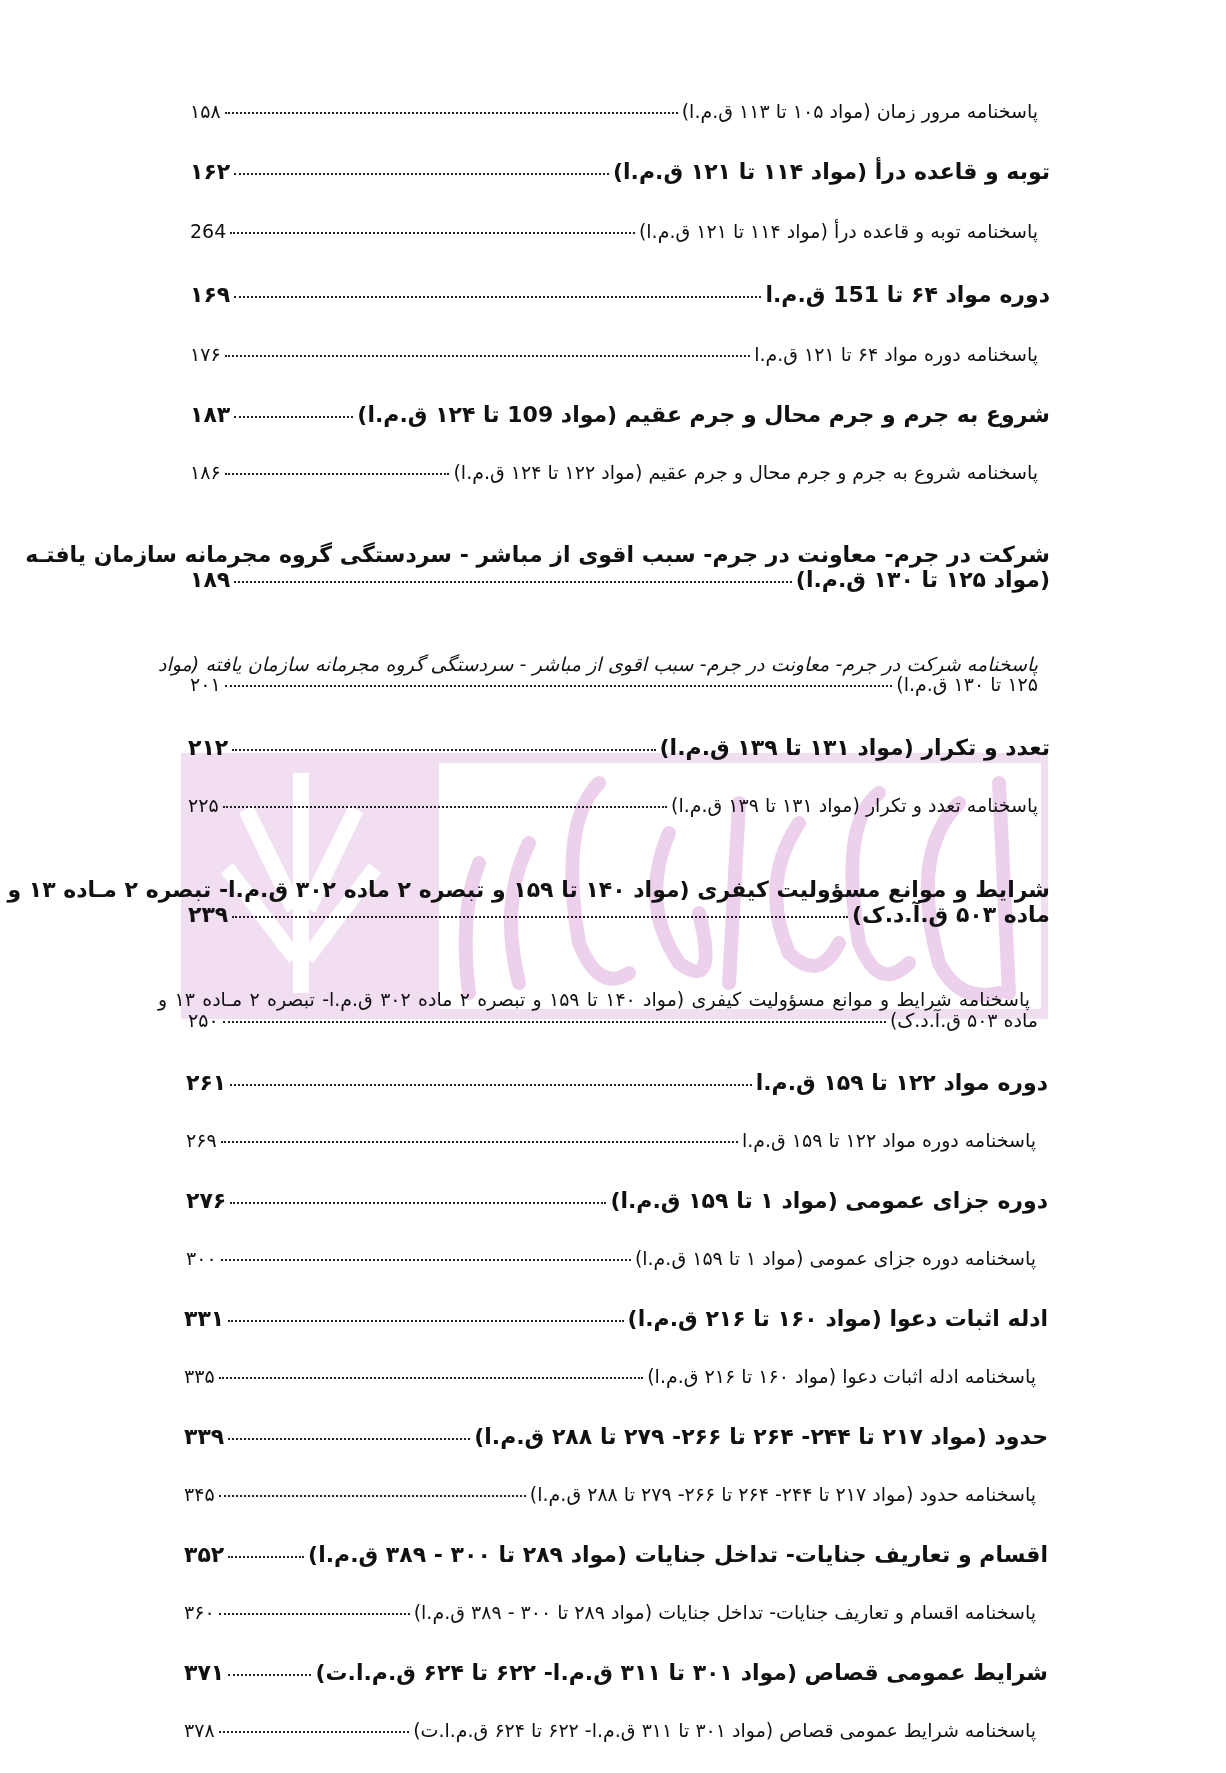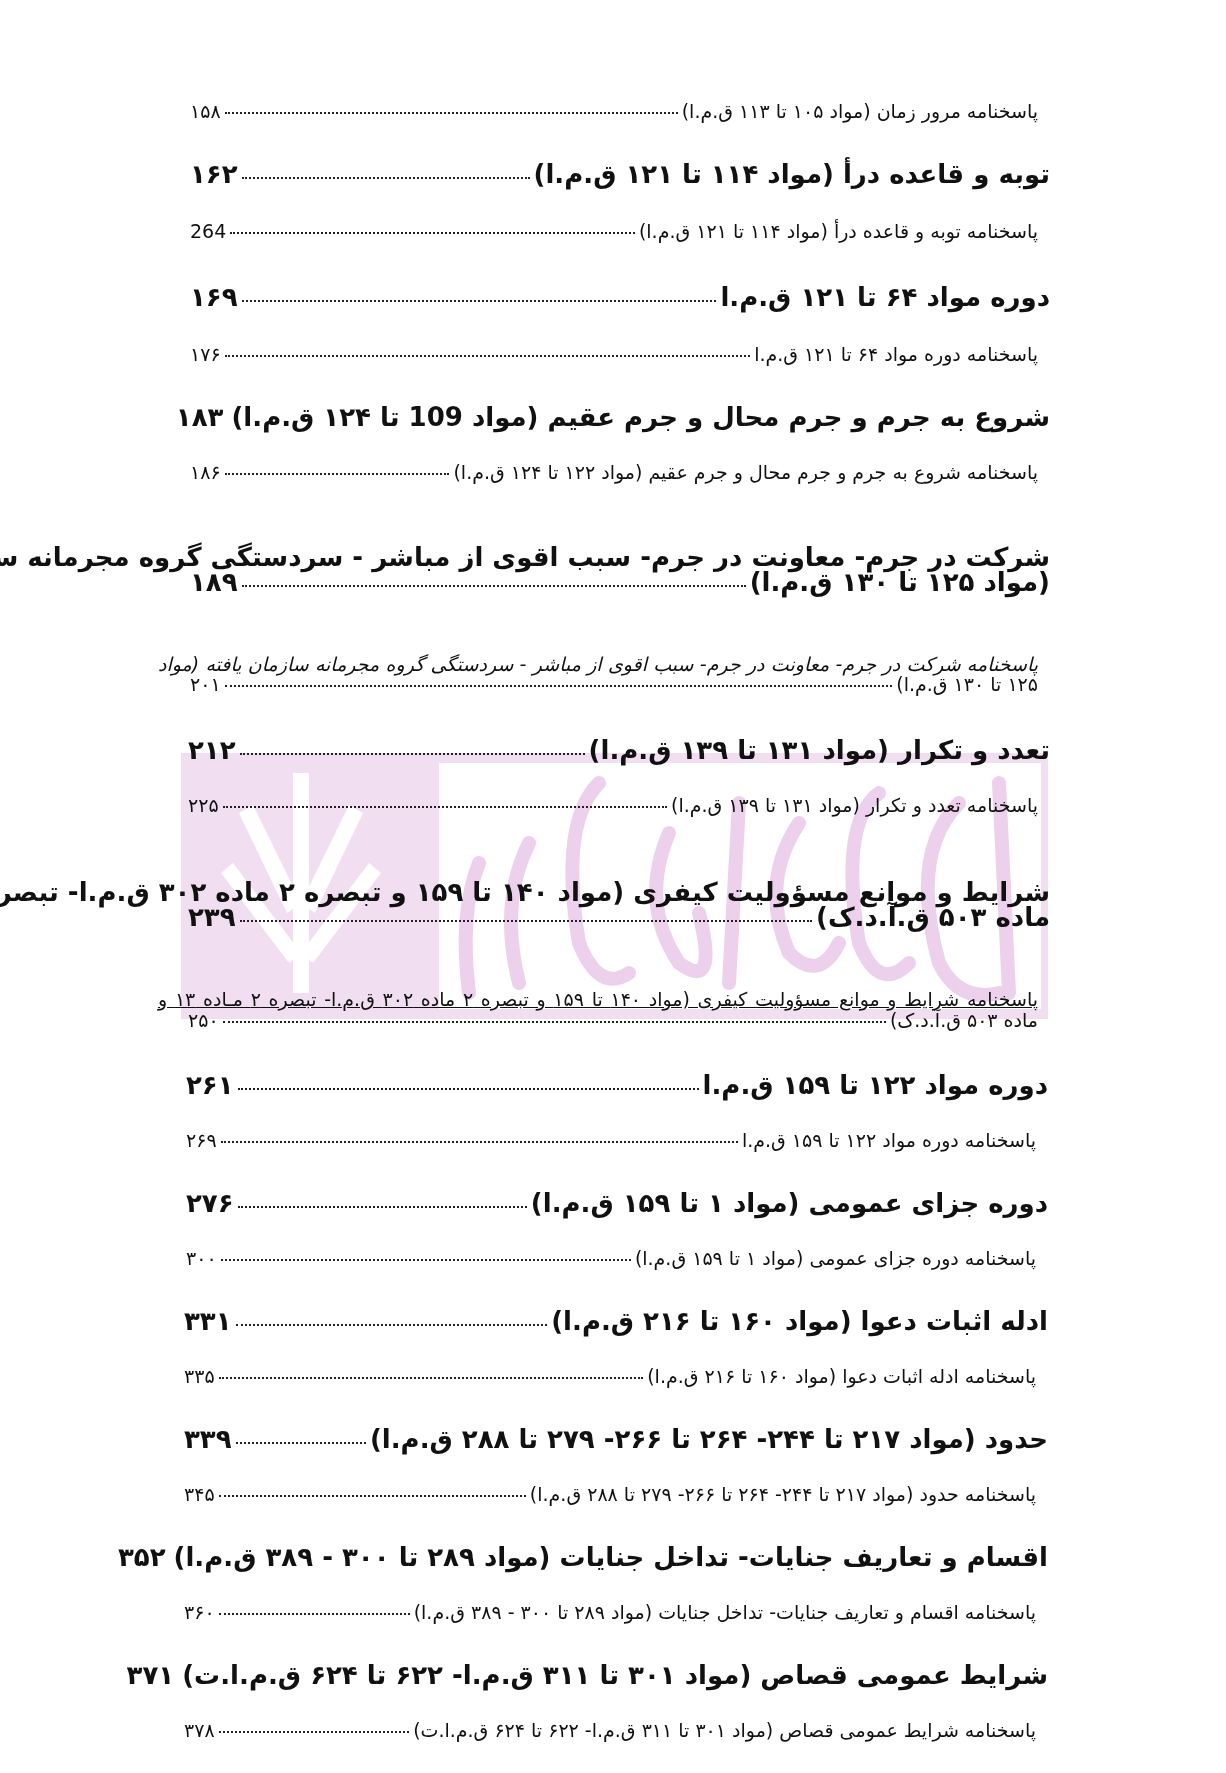--- a/index.html
+++ b/index.html
@@ -79,21 +79,21 @@
       flex: 0 0 auto;
       text-align: left;
     }
     .wrapline {
       position: absolute;
       white-space: nowrap;
       margin-top: 24px;
     }
     .main .txt, .main .page, .main.wrapline {
       font-weight: bold;
-      font-size: 26px;
+      font-size: 22px;
     }
     .sub .txt, .sub .page, .sub.wrapline {
       font-weight: normal;
       font-size: 19px;
     }
     .justify {
       text-align: justify;
       text-align-last: justify;
     }
   </style>
@@ -139,21 +139,21 @@
     <span class="page">۱۶۲</span>
   </div>
 
   <div class="line sub" style="top: 220px; right: 188px; left: 190px;">
     <span class="txt">پاسخنامه توبه و قاعده درأ (مواد ۱۱۴ تا ۱۲۱ ق.م.ا)</span>
     <span class="dots"></span>
     <span class="page">264</span>
   </div>
 
   <div class="line main" style="top: 282px; right: 176px; left: 190px;">
-    <span class="txt">دوره مواد ۶۴ تا ۱۲۱ ق.م.ا</span>
+    <span class="txt">دوره مواد ۶۴ تا 151 ق.م.ا</span>
     <span class="dots"></span>
     <span class="page">۱۶۹</span>
   </div>
 
   <div class="line sub" style="top: 343px; right: 188px; left: 190px;">
     <span class="txt">پاسخنامه دوره مواد ۶۴ تا ۱۲۱ ق.م.ا</span>
     <span class="dots"></span>
     <span class="page">۱۷۶</span>
   </div>
 
@@ -202,21 +202,21 @@
   <div class="entry">
     <div class="wrapline main justify" style="top: 853px; right: 176px; left: 158px;">شرایط و موانع مسؤولیت کیفری (مواد ۱۴۰ تا ۱۵۹ و تبصره ۲ ماده ۳۰۲ ق.م.ا- تبصره ۲ مـاده ۱۳ و</div>
     <div class="line main" style="top: 902px; right: 176px; left: 188px;">
       <span class="txt">ماده ۵۰۳ ق.آ.د.ک)</span>
       <span class="dots"></span>
       <span class="page">۲۳۹</span>
     </div>
   </div>
 
   <div class="entry">
-    <div class="wrapline sub justify" style="top: 964px; right: 188px; left: 158px; text-decoration: underline;">پاسخنامه شرایط و موانع مسؤولیت کیفری (مواد ۱۴۰ تا ۱۵۹ و تبصره ۲ ماده ۳۰۲ ق.م.ا- تبصره ۲ مـاده ۱۳ و</div>
+    <div class="wrapline sub justify" style="top: 964px; right: 196px; left: 158px;">پاسخنامه شرایط و موانع مسؤولیت کیفری (مواد ۱۴۰ تا ۱۵۹ و تبصره ۲ ماده ۳۰۲ ق.م.ا- تبصره ۲ مـاده ۱۳ و</div>
     <div class="line sub" style="top: 1009px; right: 188px; left: 188px;">
       <span class="txt">ماده ۵۰۳ ق.آ.د.ک)</span>
       <span class="dots"></span>
       <span class="page">۲۵۰</span>
     </div>
   </div>
 
   <div class="line main" style="top: 1070px; right: 178px; left: 186px;">
     <span class="txt">دوره مواد ۱۲۲ تا ۱۵۹ ق.م.ا</span>
     <span class="dots"></span>

